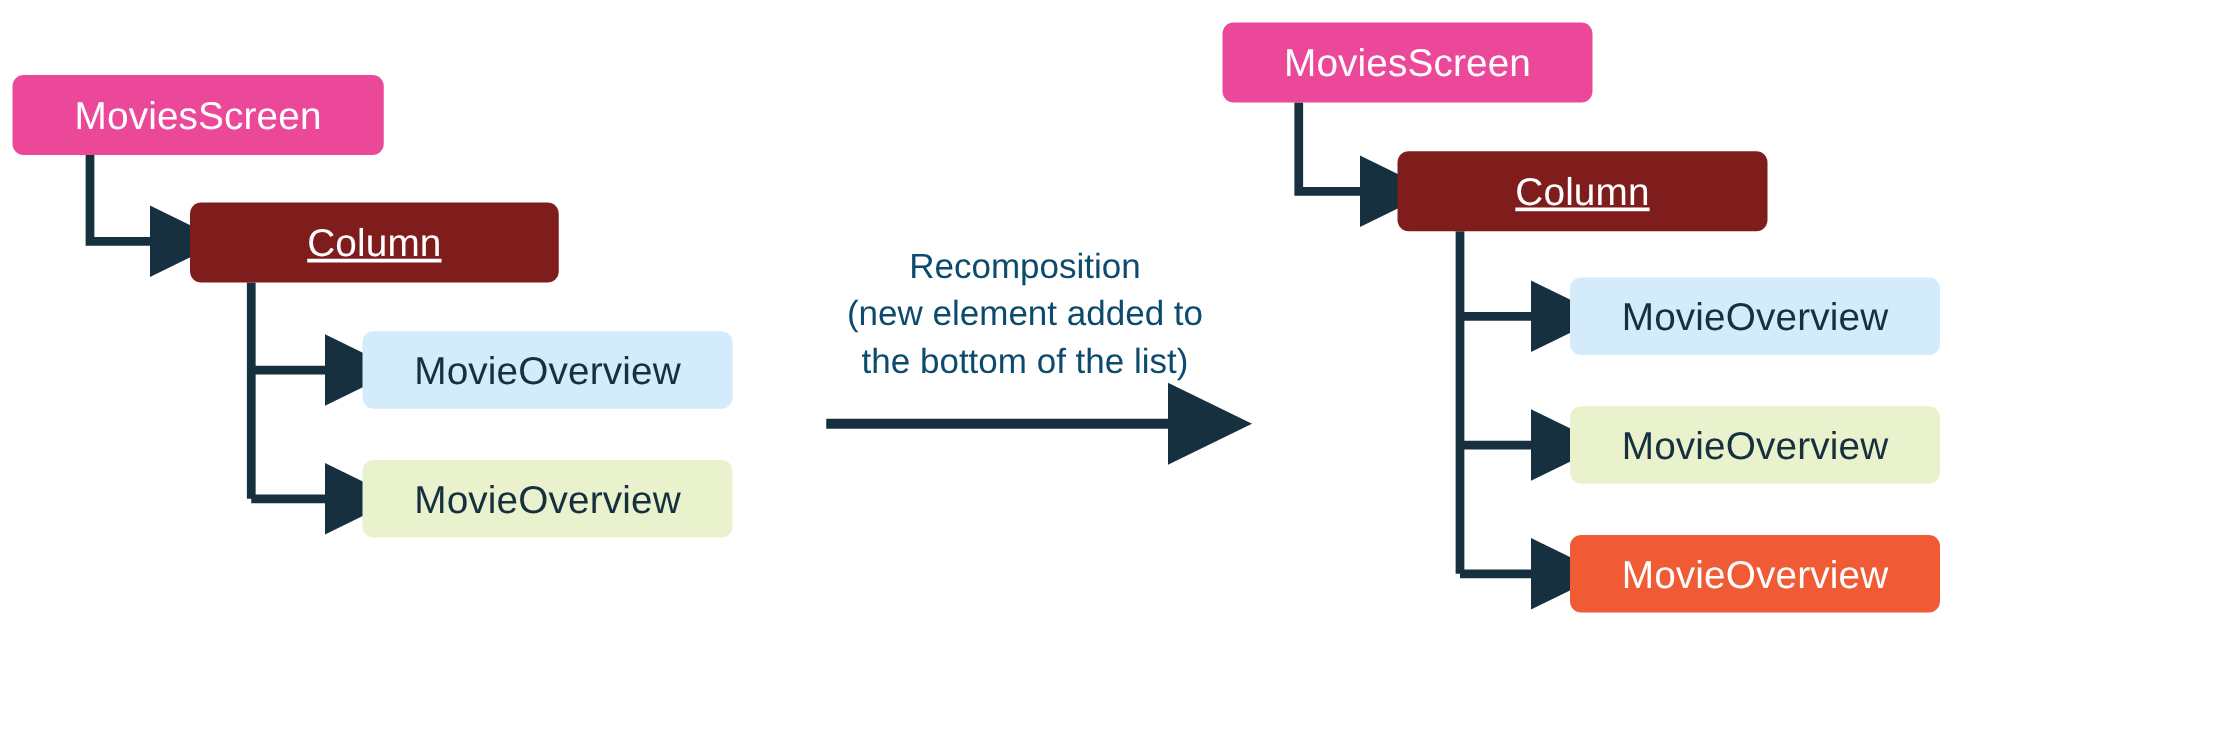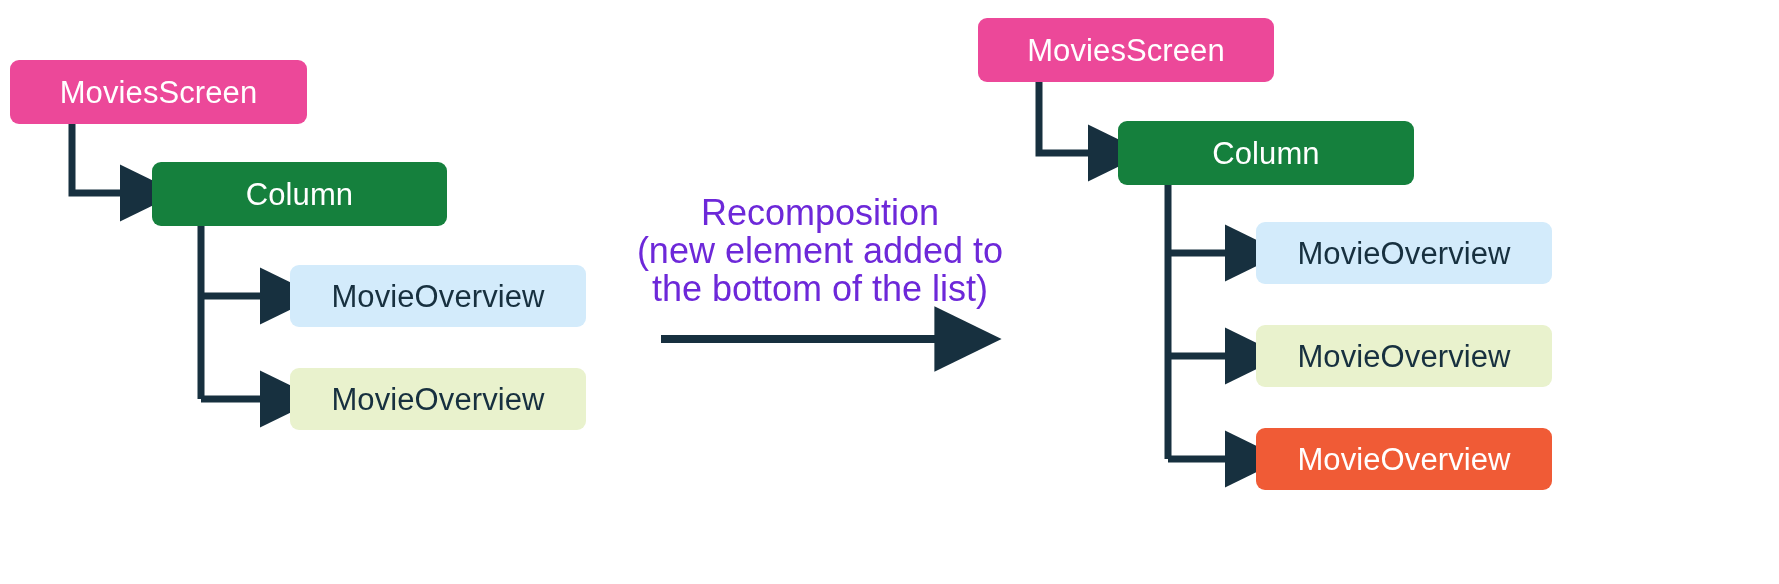--- a/index.html
+++ b/index.html
@@ -32,22 +32,23 @@
     line-height: 1;
     letter-spacing: 0.1px;
     white-space: nowrap;
     user-select: none;
   }
   .node.screen {
     background: #ec4899;
     color: #ffffff;
   }
   .node.column {
-    background: #15803d;
+    background: #7f1d1d;
     color: #ffffff;
+    text-decoration: underline;
   }
   .node.leaf-blue {
     background: #d3ebfb;
     color: #17303f;
   }
   .node.leaf-lime {
     background: #e9f2cd;
     color: #17303f;
   }
   .node.leaf-orange {
@@ -65,22 +66,22 @@
     pointer-events: none;
   }
 
   
   #caption {
     position: absolute;
     left: 620px;
     top: 194px;
     width: 400px;
     text-align: center;
-    color: #6d28d9;
-    font-size: 36px;
+    color: #0c4a6e;
+    font-size: 28px;
     line-height: 38px;
     white-space: pre-line;
     user-select: none;
   }
 </style>
 </head>
 <body>
 
 <div id="canvas">
 

